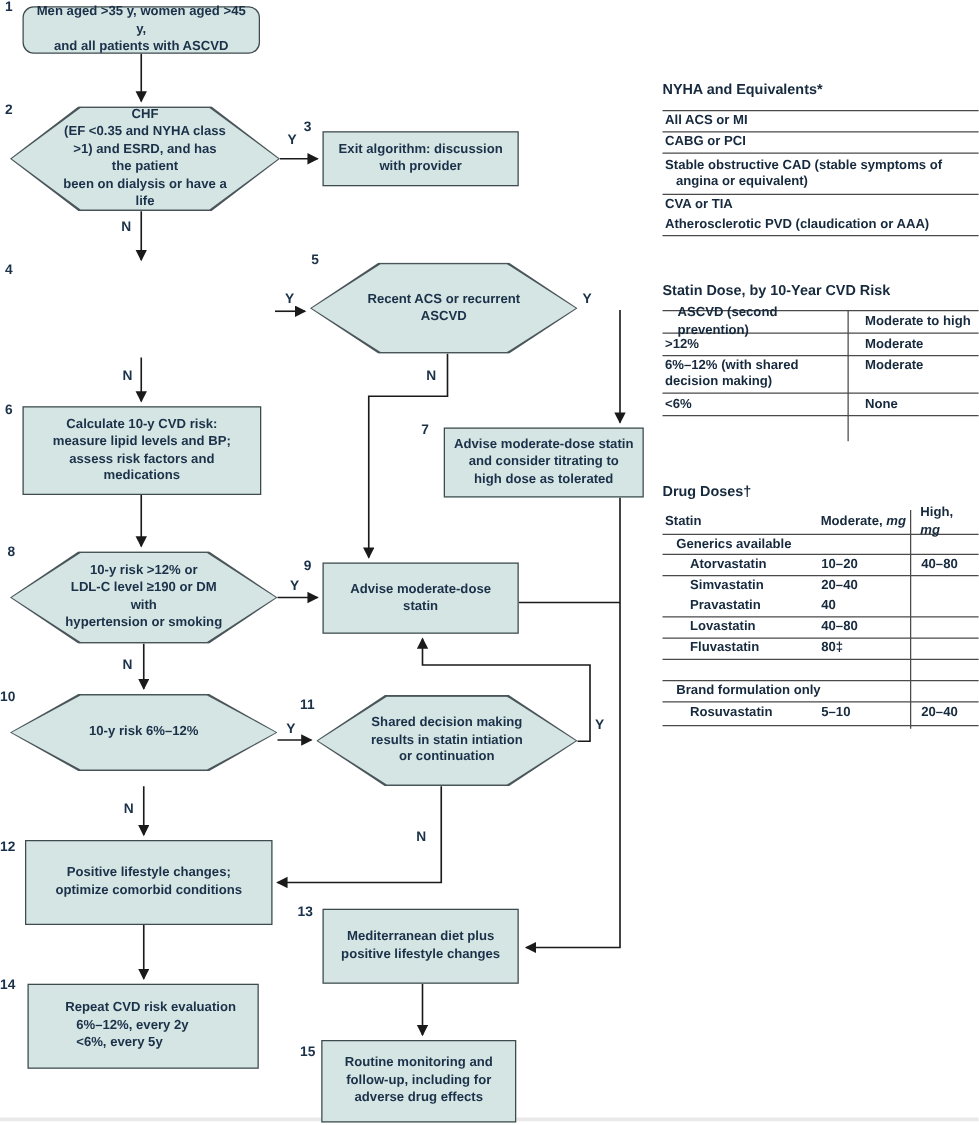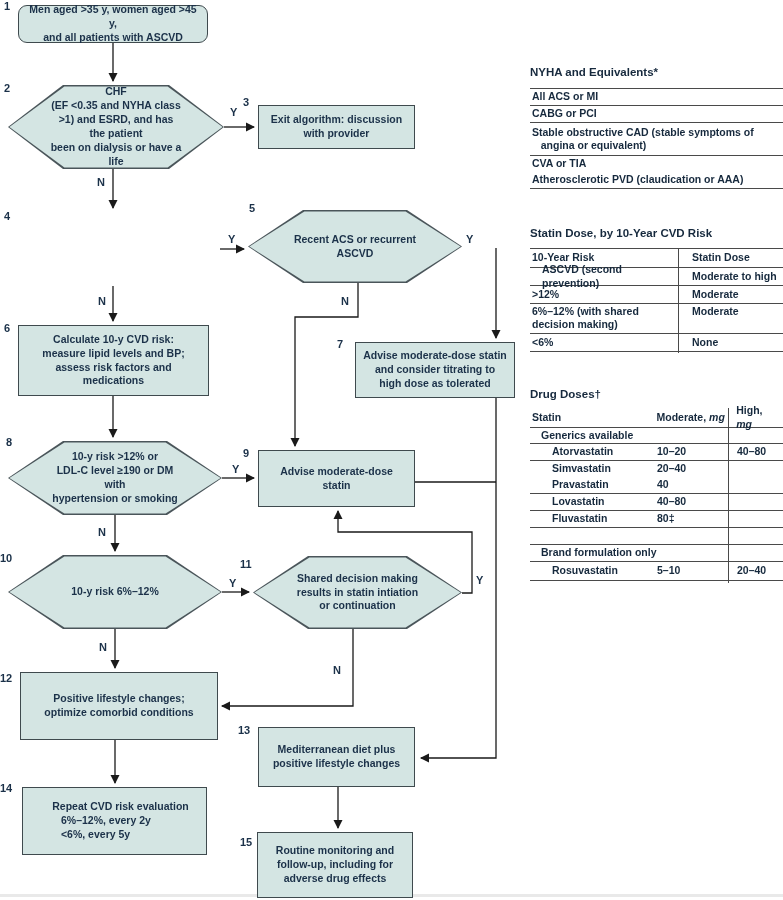--- a/index.html
+++ b/index.html
@@ -153,21 +153,21 @@
     <div class="hex-fill"></div>
     <div class="txt">10-y risk &gt;12% or
 LDL-C level ≥190 or DM with
 hypertension or smoking</div>
   </div>
 
   <div class="node rect" style="left:258px;top:450px;width:157px;height:57px">
     <div class="txt">Advise moderate-dose statin</div>
   </div>
 
-  <div class="node hex" style="left:8px;top:555px;width:214px;height:74px">
+  <div class="node hex" style="left:8px;top:555px;width:214px;height:62px">
     <div class="hex-fill"></div>
     <div class="txt">10-y risk 6%–12%</div>
   </div>
 
   <div class="node hex" style="left:253px;top:556px;width:209px;height:73px">
     <div class="hex-fill"></div>
     <div class="txt">Shared decision making
 results in statin intiation
 or continuation</div>
   </div>
@@ -209,24 +209,20 @@
     <div class="trow" style="height:17px">
       <div class="cell">CVA or TIA</div>
     </div>
     <div class="trow noline bottom" style="height:17px">
       <div class="cell">Atherosclerotic PVD (claudication or AAA)</div>
     </div>
   </div>
 
   <div class="tbl-title" style="left:530px;top:227px">Statin Dose, by 10-Year CVD Risk</div>
   <div class="tbl" style="left:530px;top:248px">
-    <div class="trow" style="height:19px">
-      <div class="cell" style="width:148px">10-Year Risk</div>
-      <div class="cell" style="padding-left:14px">Statin Dose</div>
-    </div>
     <div class="trow" style="height:18px">
       <div class="cell" style="width:148px;padding-left:12px">ASCVD (second prevention)</div>
       <div class="cell" style="padding-left:14px">Moderate to high</div>
     </div>
     <div class="trow" style="height:18px">
       <div class="cell" style="width:148px">&gt;12%</div>
       <div class="cell" style="padding-left:14px">Moderate</div>
     </div>
     <div class="trow" style="height:30px;align-items:flex-start">
       <div class="cell" style="width:148px">6%–12% (with shared

